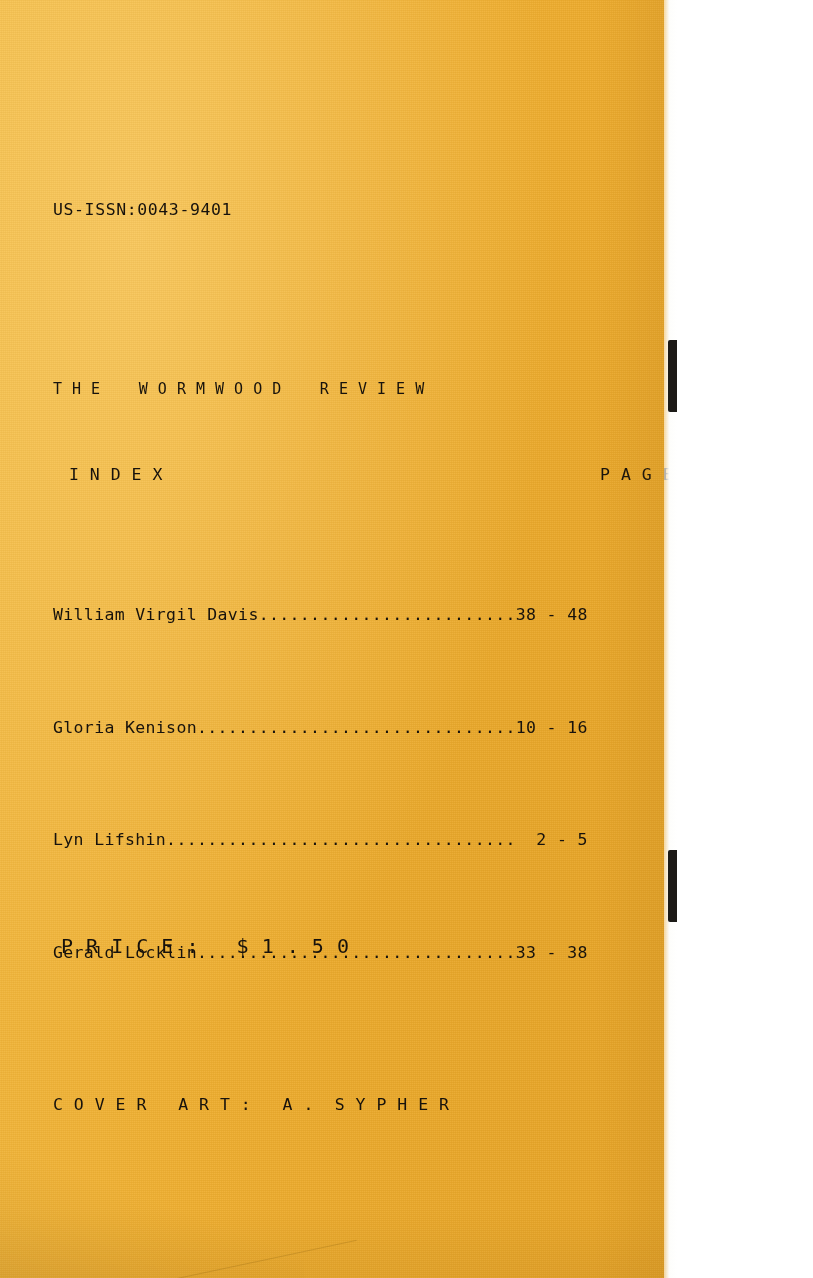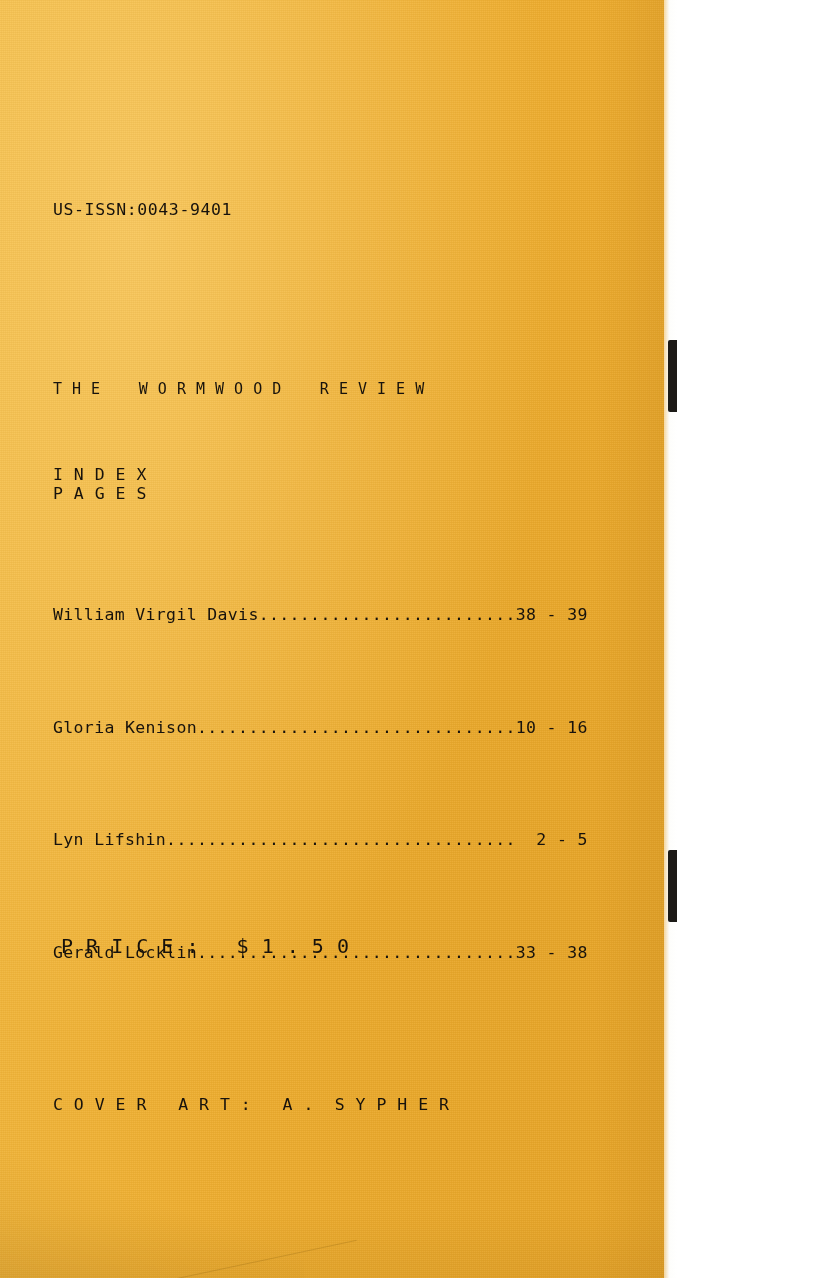--- a/index.html
+++ b/index.html
@@ -115,28 +115,27 @@
     left: 0;
     font-size: 15px;
     line-height: 38px;
     letter-spacing: 0.5px;
     white-space: pre;
   }
 
   .index-header {
     position: absolute;
     top: 465px;
-    left: 0;
+    left: 16px;
     width: 625px;
     font-size: 16.5px;
     letter-spacing: 0.5px;
     white-space: pre;
     display: flex;
     justify-content: space-between;
-    flex-direction: column;
   }
 
   .toc {
     position: absolute;
     top: 521px;
     left: 0;
     font-size: 16.5px;
     line-height: 37.5px;
     white-space: pre;
     letter-spacing: 0.35px;
@@ -177,21 +176,21 @@
     <div class="title-block">
       <div>T H E    W O R M W O O D    R E V I E W</div>
     </div>
 
     <div class="index-header">
       <span>I N D E X</span>
       <span>P A G E S</span>
     </div>
 
     <div class="toc">
-      <span class="toc-line">William Virgil Davis.........................38 - 39</span>
+      <span class="toc-line">William Virgil Davis.........................38 - 48</span>
       <span class="toc-line">Gloria Kenison...............................10 - 16</span>
       <span class="toc-line">Lyn Lifshin..................................  2 - 5</span>
       <span class="toc-line">Gerald Locklin...............................33 - 38</span>
       
       
     </div>
 
     <div class="price">P R I C E :   $ 1 . 5 0</div>
 
     <div class="credits">

